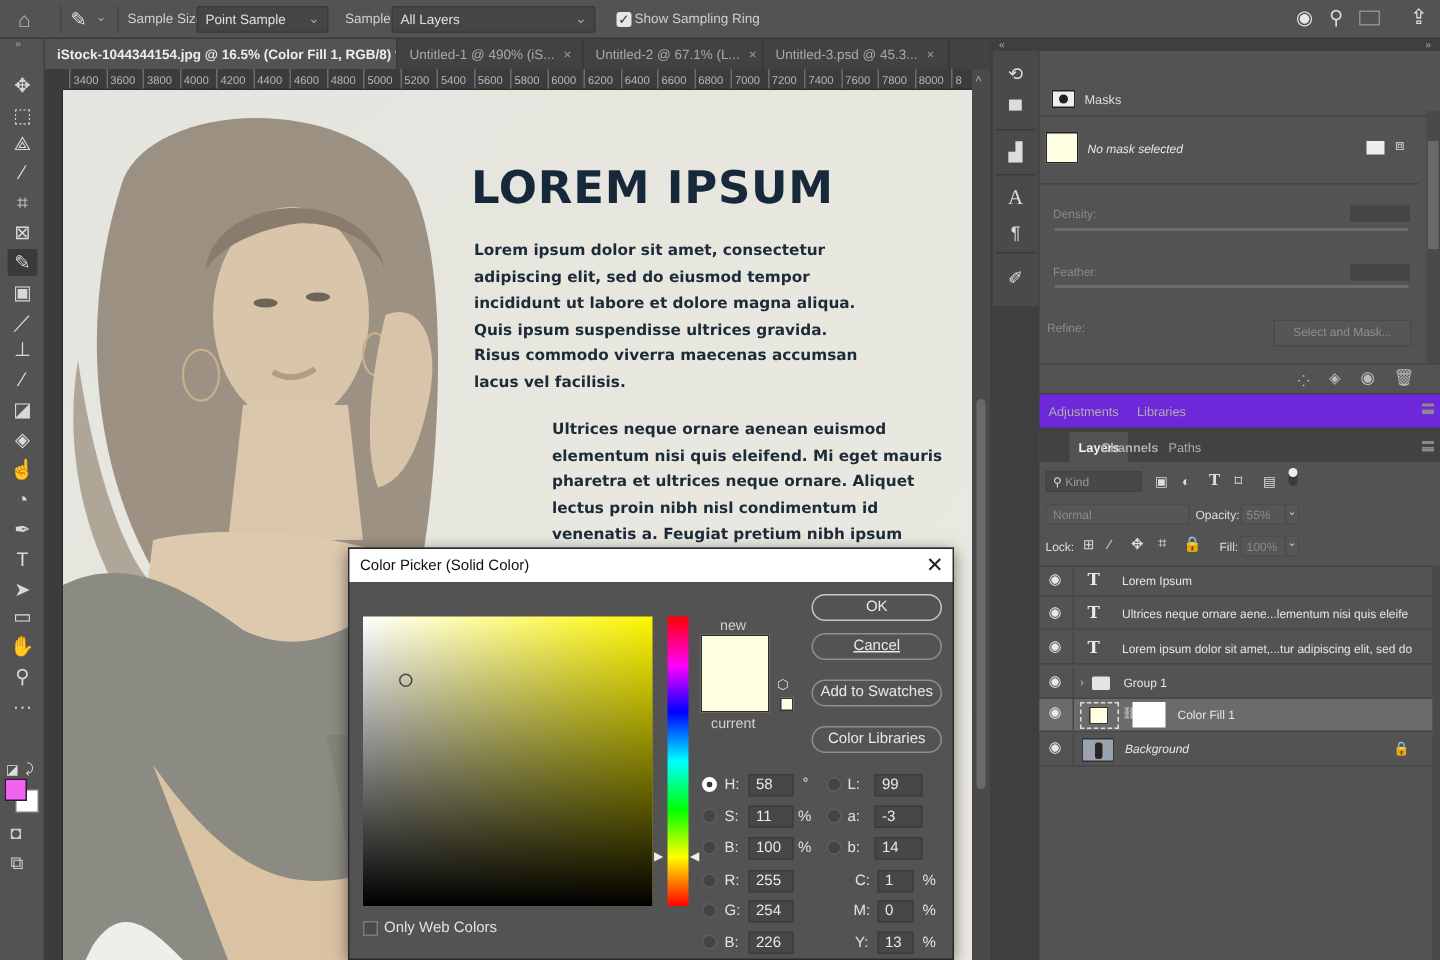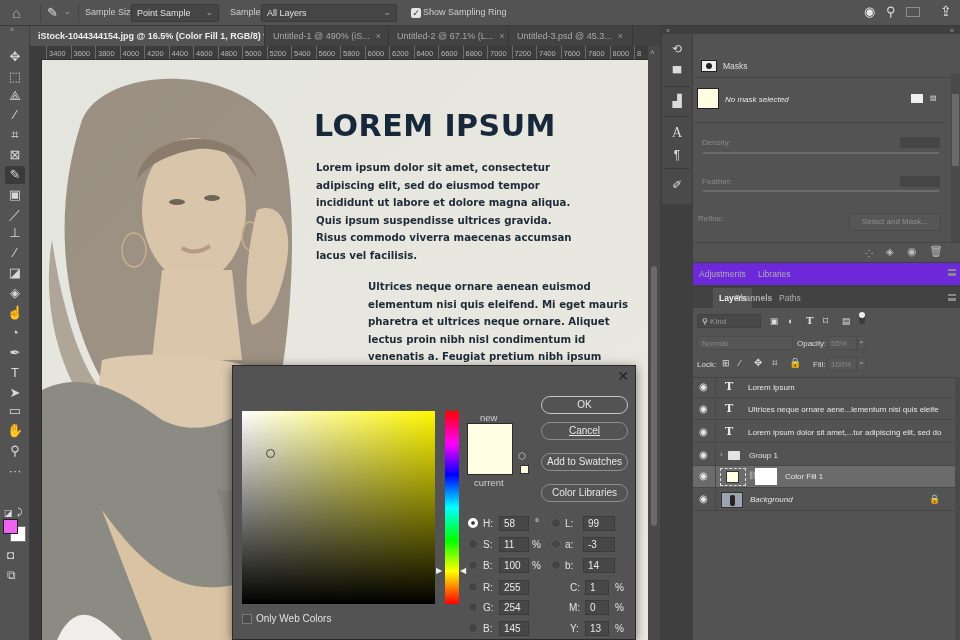--- a/index.html
+++ b/index.html
@@ -226,20 +226,23 @@
     <div class="headline">LOREM IPSUM</div>
     <div class="para" style="left:274px;top:99px;width:265px;">Lorem ipsum dolor sit amet, consectetur adipiscing elit, sed do eiusmod tempor incididunt ut labore et dolore magna aliqua. Quis ipsum suspendisse ultrices gravida. Risus commodo viverra maecenas accumsan lacus vel facilisis.</div>
     <div class="para" style="left:326px;top:218px;width:265px;">Ultrices neque ornare aenean euismod elementum nisi quis eleifend. Mi eget mauris pharetra et ultrices neque ornare. Aliquet lectus proin nibh nisl condimentum id venenatis a. Feugiat pretium nibh ipsum consequat nisl vel pretium lectus quam.</div>
   </div>
   <div id="canvas-scroll">
     <div class="abs" style="left:2px;top:2px;font-size:8px;color:#aaa;">˄</div>
     <div class="thumb"></div>
   </div>
 
   <div id="dialog">
+    <div id="dialog-title">
+      <span>Color Picker (Solid Color)</span>
+    </div>
     <div id="dialog-close">✕</div>
 
     <div id="sv-field">
       <div id="sv-cursor"></div>
     </div>
     <div id="hue-bar"></div>
     <div class="hue-arrow" style="left:203px;top:200px;">▶</div>
     <div class="hue-arrow" style="left:227px;top:200px;">◀</div>
 
     <span class="swatch-label" style="left:247px;top:46px;">new</span>
@@ -271,21 +274,21 @@
     <div class="radio" style="left:235px;top:216px;"></div>
     <span class="f-label" style="left:250px;top:216px;">R:</span>
     <div class="f-input" style="left:266px;top:214px;">255</div>
 
     <div class="radio" style="left:235px;top:236px;"></div>
     <span class="f-label" style="left:250px;top:236px;">G:</span>
     <div class="f-input" style="left:266px;top:234px;">254</div>
 
     <div class="radio" style="left:235px;top:257px;"></div>
     <span class="f-label" style="left:250px;top:257px;">B:</span>
-    <div class="f-input" style="left:266px;top:255px;">145</div>
+    <div class="f-input" style="left:266px;top:255px;">226</div>
 
     <div class="radio" style="left:318px;top:152px;"></div>
     <span class="f-label" style="left:332px;top:152px;">L:</span>
     <div class="f-input" style="left:350px;top:150px;width:32px;">99</div>
 
     <div class="radio" style="left:318px;top:173px;"></div>
     <span class="f-label" style="left:332px;top:173px;">a:</span>
     <div class="f-input" style="left:350px;top:171px;width:32px;">-3</div>
 
     <div class="radio" style="left:318px;top:194px;"></div>

